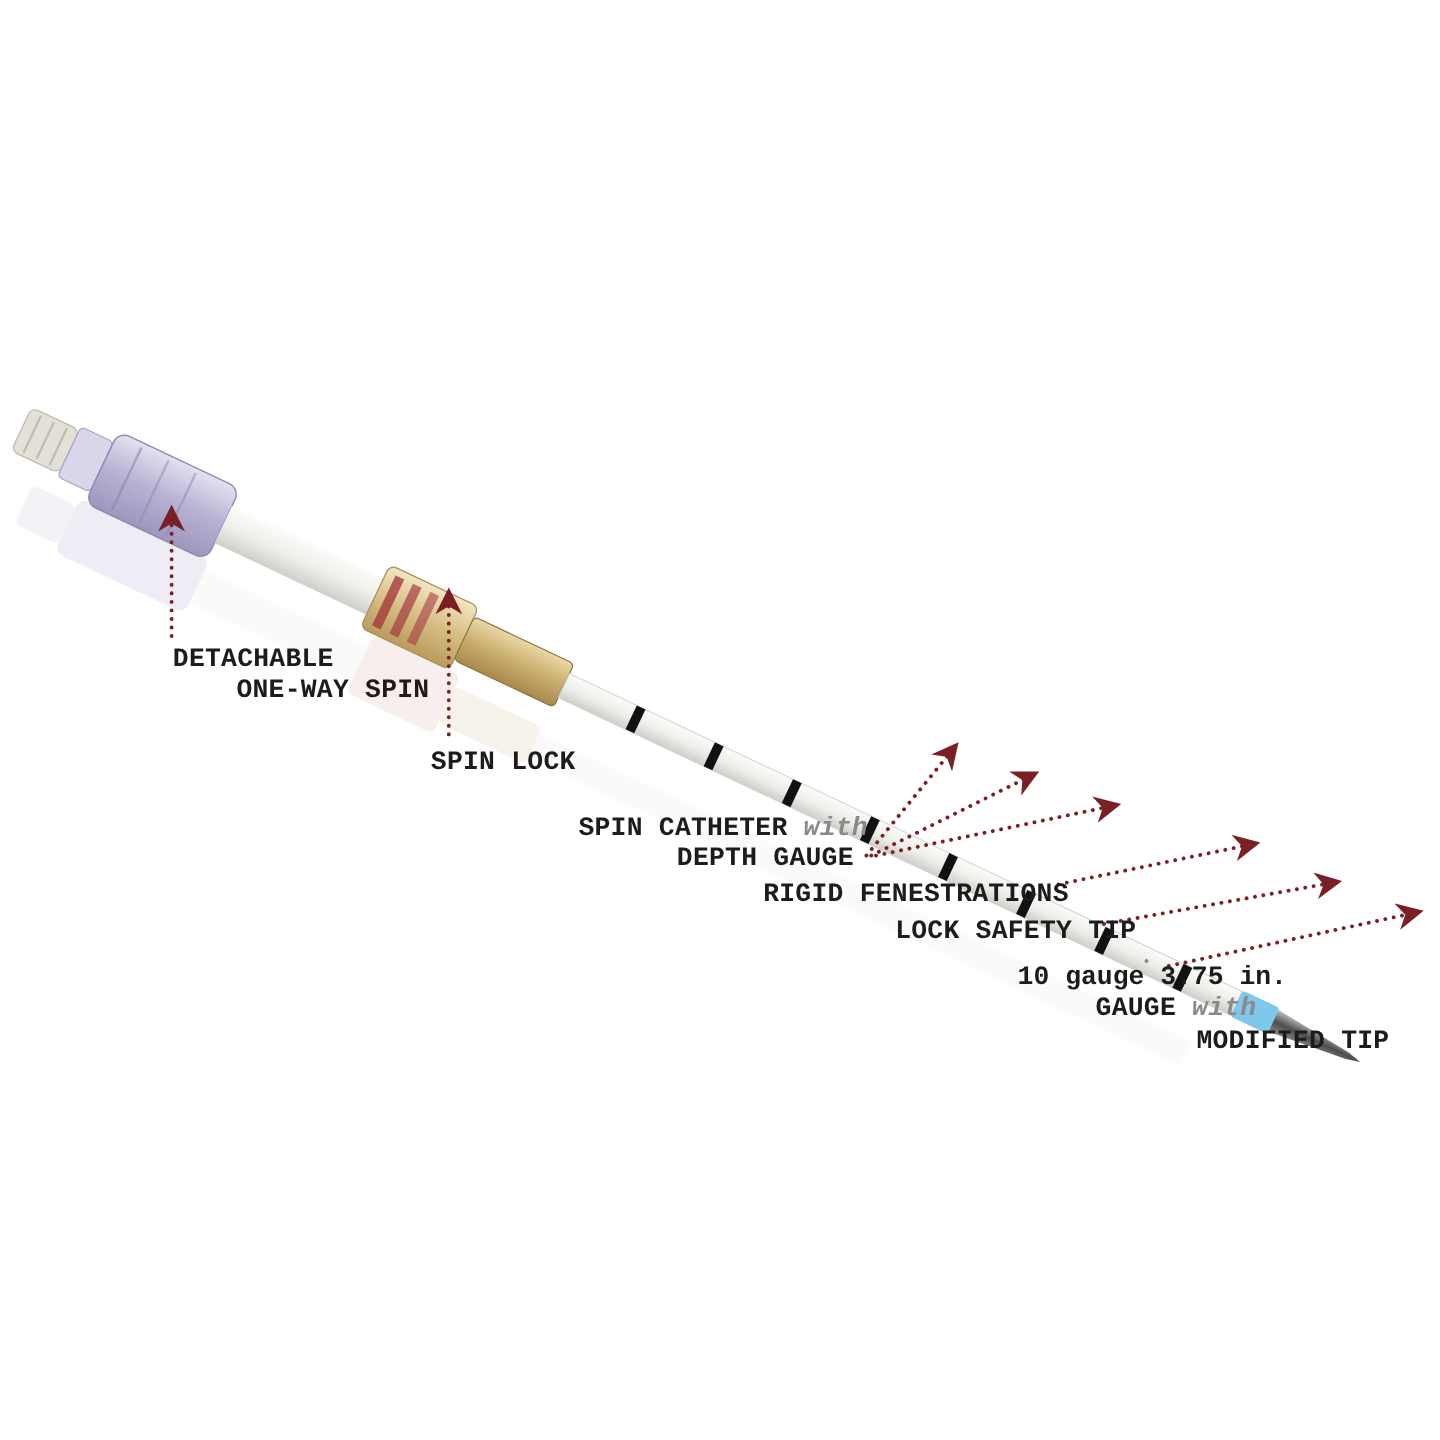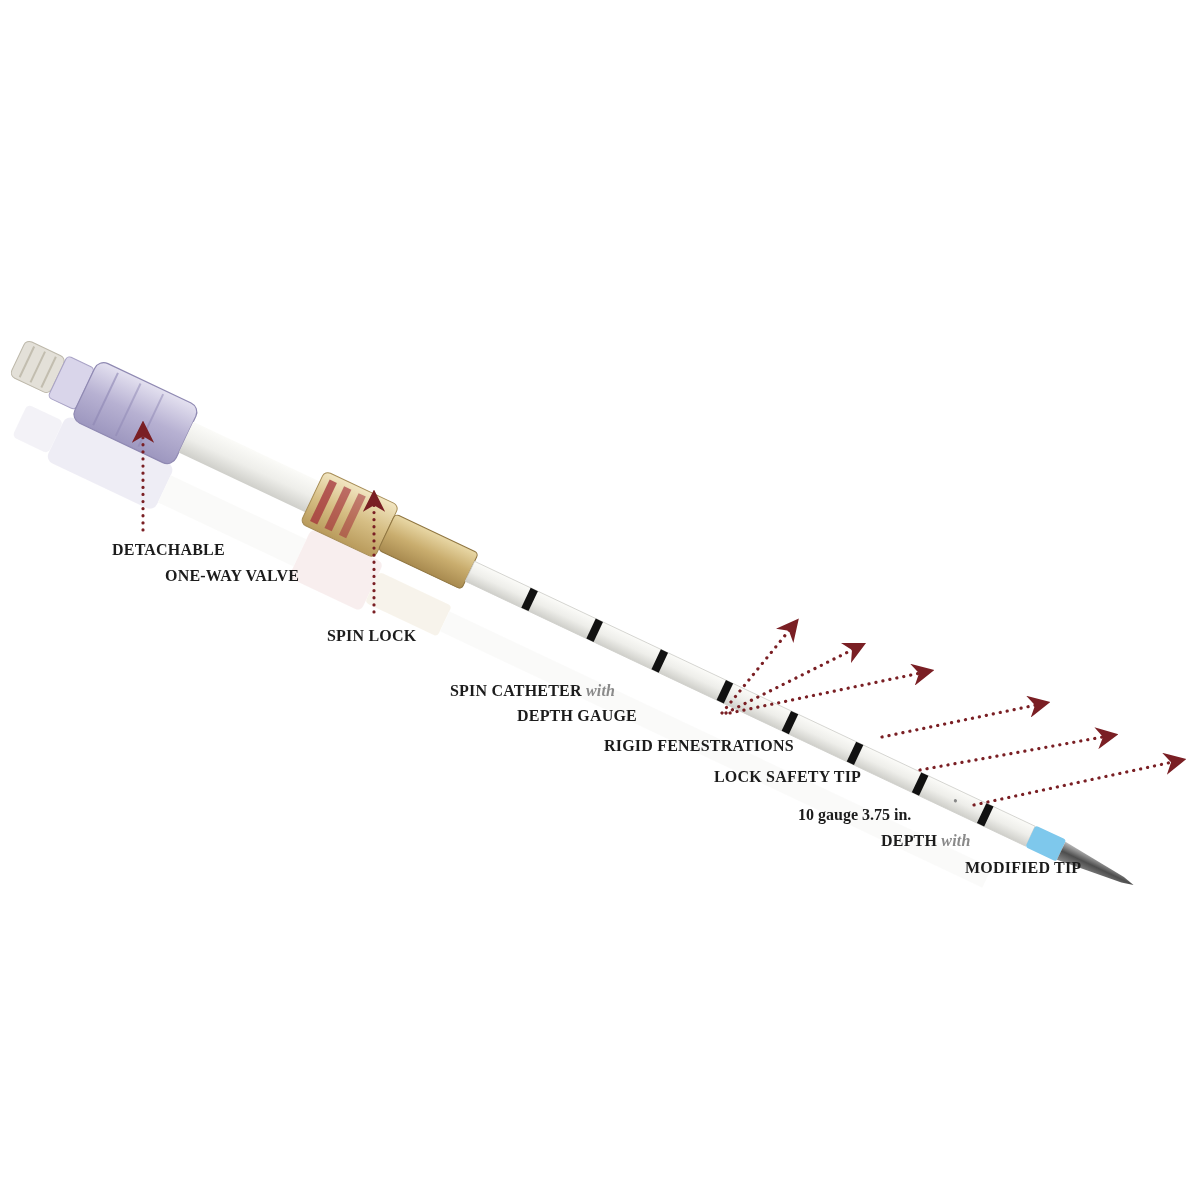--- a/index.html
+++ b/index.html
@@ -4,27 +4,28 @@
 <style>
   html, body { margin: 0; padding: 0; }
   body {
     width: 1200px; height: 1200px; position: relative; overflow: hidden;
     background: #ffffff;
     font-family: "DejaVu Sans", "Liberation Sans", sans-serif;
   }
   #stage { position: absolute; left: 0; top: 0; width: 1200px; height: 1200px; }
   .label {
     position: absolute;
-    font-family: Liberation Serif, serif;
+    font-family: Liberation Mono, monospace;
     font-weight: bold;
-    font-size: 16px;
+    font-size: 22px;
     color: #1c1c1c;
     letter-spacing: 0.2px;
     white-space: nowrap;
     line-height: 20px;
+    margin-left: 32px;
   }
   .label .em {
     font-style: italic;
     color: #8a8a8a;
     font-weight: bold;
     text-align: right;
   }
   .label.normal { font-weight: bold; letter-spacing: 0; }
 </style>
 </head>
@@ -129,33 +130,33 @@
       <line x1="726" y1="713" x2="862" y2="645" marker-end="url(#arrowHead)"></line>
       <line x1="730" y1="713" x2="930" y2="671" marker-end="url(#arrowHead)"></line>
       <line x1="882" y1="737" x2="1046" y2="703" marker-end="url(#arrowHead)"></line>
       <line x1="920" y1="770" x2="1114" y2="735" marker-end="url(#arrowHead)"></line>
       <line x1="974" y1="805" x2="1182" y2="760" marker-end="url(#arrowHead)"></line>
     </g>
   </svg>
 
   
   <div class="label" style="left:112px; top:540px;">DETACHABLE</div>
-  <div class="label" style="left:165px; top:566px;">ONE-WAY VALVE</div>
+  <div class="label" style="left:165px; top:566px;">ONE-WAY SPIN</div>
 
   <div class="label" style="left:327px; top:626px;text-align:center;">SPIN LOCK</div>
 
   <div class="label" style="left:450px; top:681px;">
     <span>SPIN CATHETER</span>
     <span class="em">with</span>
   </div>
-  <div class="label" style="left:517px; top:706px;">DEPTH GAUGE</div>
+  <div class="label" style="left:532px; top:706px;">DEPTH GAUGE</div>
 
   <div class="label" style="left:604px; top:736px;">RIGID FENESTRATIONS</div>
 
   <div class="label" style="left:714px; top:767px;">LOCK SAFETY TIP</div>
 
-  <div class="label normal" style="left:798px; top:805px;">10 gauge 3.75 in.</div>
+  <div class="label normal" style="left:816px; top:805px;">10 gauge 3.75 in.</div>
   <div class="label" style="left:881px; top:831px;">
-    <span>DEPTH</span>
+    <span>GAUGE</span>
     <span class="em">with</span>
   </div>
   <div class="label" style="left:965px; top:858px;">MODIFIED TIP</div>
 </div>
 
 </body></html>

